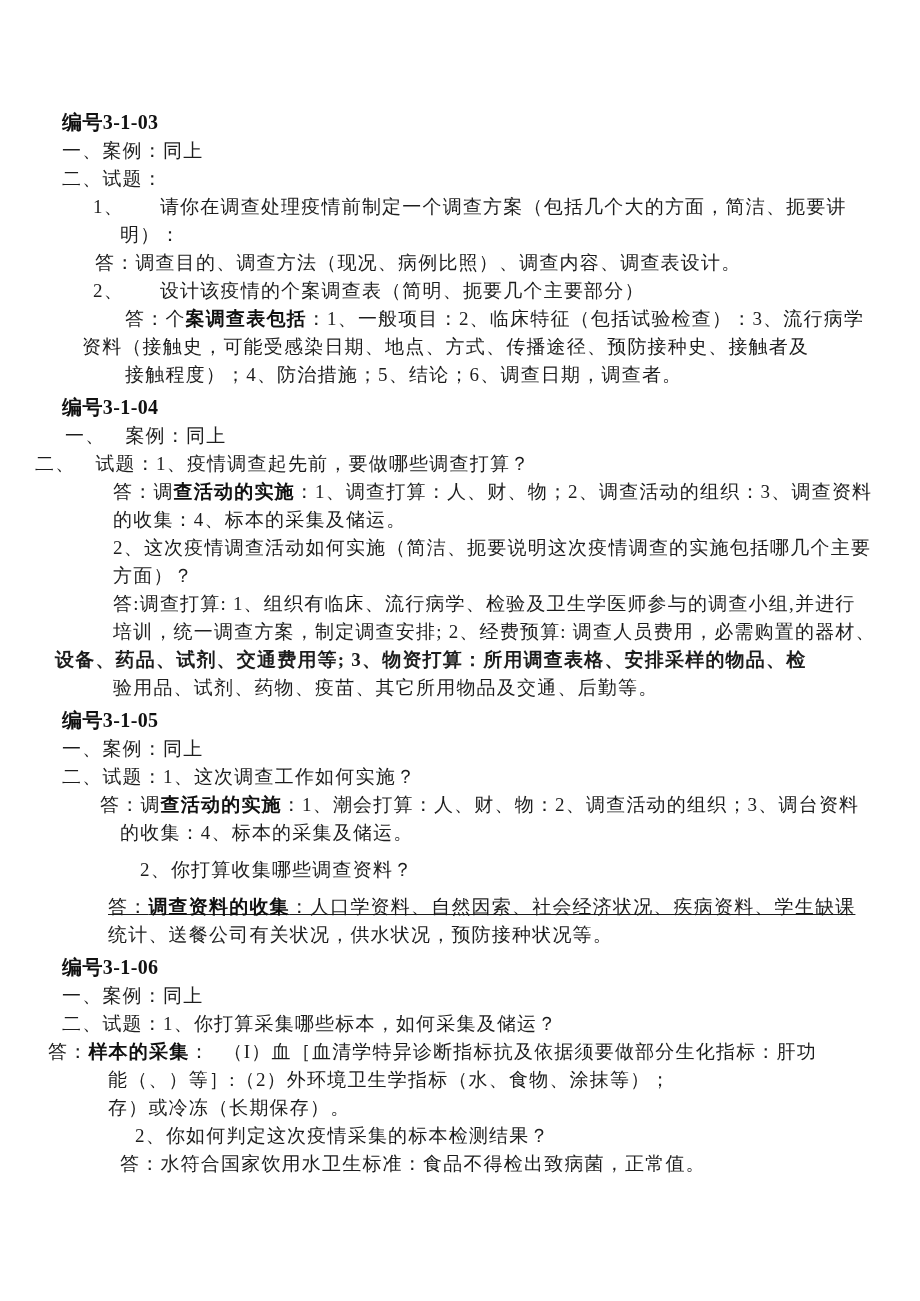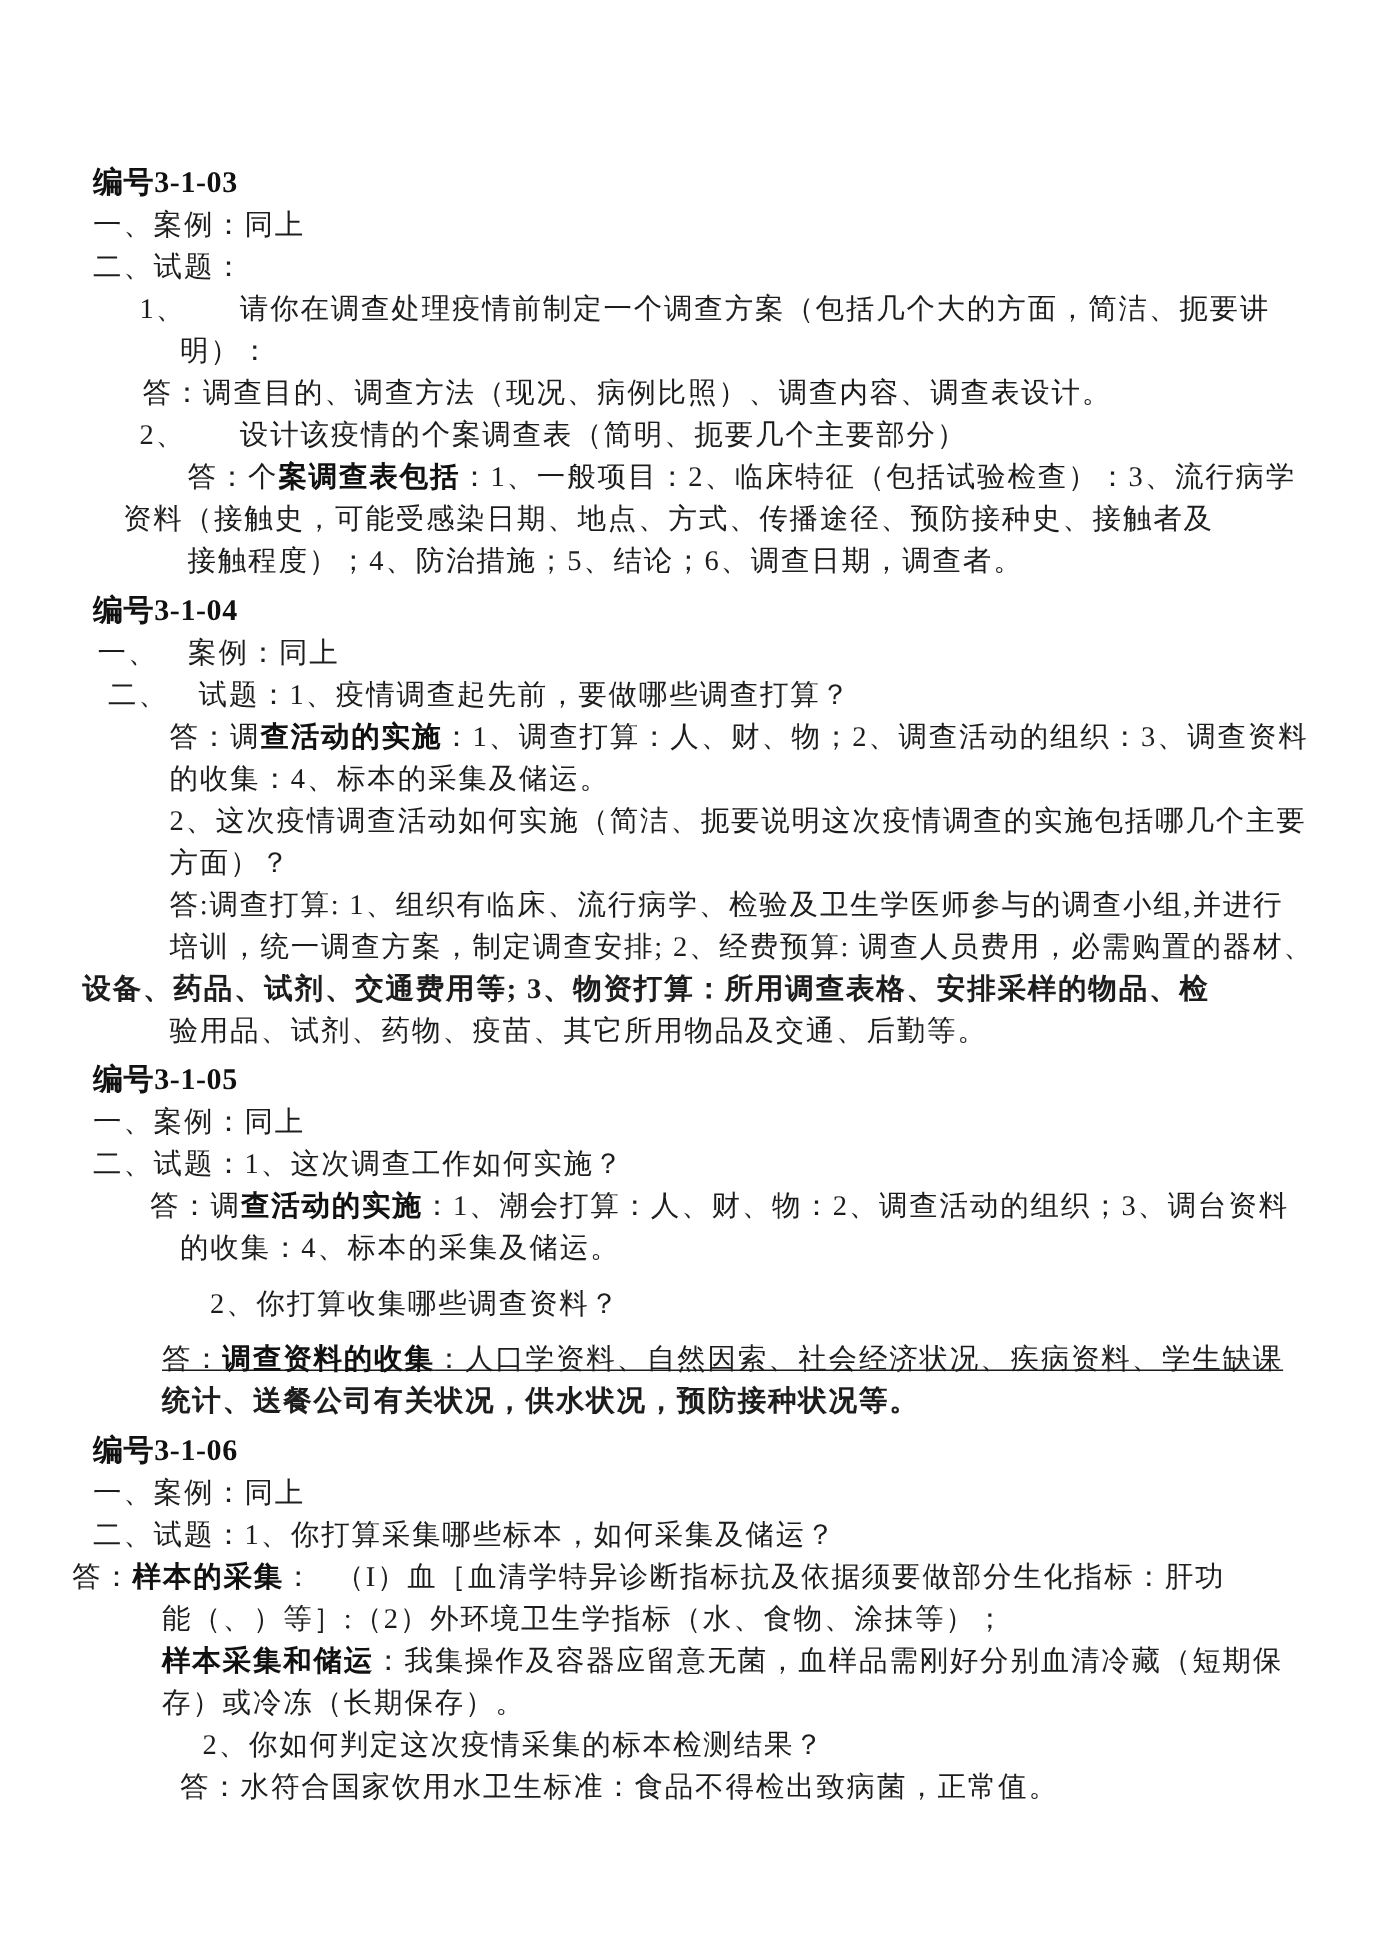--- a/index.html
+++ b/index.html
@@ -45,39 +45,38 @@
     <div class="line" style="margin-left: 62px;"><span>二、试题：</span></div>
     <div class="line" style="margin-left: 93px;"><span style="padding-right: 36px;">1、</span><span>请你在调查处理疫情前制定一个调查方案（包括几个大的方面，简洁、扼要讲</span></div>
     <div class="line" style="margin-left: 120px;"><span>明）：</span></div>
     <div class="line" style="margin-left: 95px;"><span>答：调查目的、调查方法（现况、病例比照）、调查内容、调查表设计。</span></div>
     <div class="line" style="margin-left: 93px;"><span style="padding-right: 36px;">2、</span><span>设计该疫情的个案调查表（简明、扼要几个主要部分）</span></div>
     <div class="line" style="margin-left: 125px;"><span>答：个</span><span class="b">案调查表包括</span><span>：1、一般项目：2、临床特征（包括试验检查）：3、流行病学</span></div>
     <div class="line" style="margin-left: 82px;"><span>资料（接触史，可能受感染日期、地点、方式、传播途径、预防接种史、接触者及</span></div>
     <div class="line" style="margin-left: 125px;"><span>接触程度）；4、防治措施；5、结论；6、调查日期，调查者。</span></div>
     <div class="line heading" style="margin-left: 62px; margin-top: 4px;"><span class="b">编号3-1-04</span></div>
     <div class="line" style="margin-left: 65px;"><span style="padding-right: 20px;">一、</span><span>案例：同上</span></div>
-    <div class="line" style="margin-left: 72px;"><span style="padding-right: 20px;">二、</span><span>试题：1、疫情调查起先前，要做哪些调查打算？</span></div>
+    <div class="line" style="margin-left: 35px;"><span style="padding-right: 20px;">二、</span><span>试题：1、疫情调查起先前，要做哪些调查打算？</span></div>
     <div class="line" style="margin-left: 113px;"><span>答：调</span><span class="b">查活动的实施</span><span>：1、调查打算：人、财、物；2、调查活动的组织：3、调查资料</span></div>
     <div class="line" style="margin-left: 113px;"><span>的收集：4、标本的采集及储运。</span></div>
     <div class="line" style="margin-left: 113px;"><span>2、这次疫情调查活动如何实施（简洁、扼要说明这次疫情调查的实施包括哪几个主要</span></div>
     <div class="line" style="margin-left: 113px;"><span>方面）？</span></div>
     <div class="line" style="margin-left: 113px;"><span>答:调查打算: 1、组织有临床、流行病学、检验及卫生学医师参与的调查小组,并进行</span></div>
     <div class="line" style="margin-left: 113px;"><span>培训，统一调查方案，制定调查安排; 2、经费预算: 调查人员费用，必需购置的器材、</span></div>
     <div class="line" style="margin-left: 55px; font-weight: bold;"><span>设备、药品、试剂、交通费用等; 3、物资打算：所用调查表格、安排采样的物品、检</span></div>
     <div class="line" style="margin-left: 113px;"><span>验用品、试剂、药物、疫苗、其它所用物品及交通、后勤等。</span></div>
     <div class="line heading" style="margin-left: 62px; margin-top: 4px;"><span class="b">编号3-1-05</span></div>
     <div class="line" style="margin-left: 62px;"><span>一、案例：同上</span></div>
     <div class="line" style="margin-left: 62px;"><span>二、试题：1、这次调查工作如何实施？</span></div>
     <div class="line" style="margin-left: 100px;"><span>答：调</span><span class="b">查活动的实施</span><span>：1、潮会打算：人、财、物：2、调查活动的组织；3、调台资料</span></div>
     <div class="line" style="margin-left: 120px;"><span>的收集：4、标本的采集及储运。</span></div>
     <div class="line" style="margin-left: 140px; margin-top: 9px;"><span>2、你打算收集哪些调查资料？</span></div>
     <div class="line" style="margin-left: 108px; margin-top: 9px; text-decoration: underline;"><span>答：</span><span class="b">调查资料的收集</span><span>：人口学资料、自然因索、社会经济状况、疾病资料、学生缺课</span></div>
-    <div class="line" style="margin-left: 108px; font-weight: bold;"><span>统计、送餐公司有关状况，供水状况，预防接种状况等。</span></div>
+    <div class="line" style="margin-left: 108px;"><span>统计、送餐公司有关状况，供水状况，预防接种状况等。</span></div>
     <div class="line heading" style="margin-left: 62px; margin-top: 4px;"><span class="b">编号3-1-06</span></div>
     <div class="line" style="margin-left: 62px;"><span>一、案例：同上</span></div>
     <div class="line" style="margin-left: 62px;"><span>二、试题：1、你打算采集哪些标本，如何采集及储运？</span></div>
     <div class="line" style="margin-left: 48px;"><span>答：</span><span class="b">样本的采集</span><span style="padding-right: 14px;">：</span><span>（I）血［血清学特异诊断指标抗及依据须要做部分生化指标：肝功</span></div>
     <div class="line" style="margin-left: 108px;"><span>能（、）等］:（2）外环境卫生学指标（水、食物、涂抹等）；</span></div>
-    <div class="line" style="margin-left: 108px;"><span class="b">样本采集和储运</span><span>：我集操作及容器应留意无菌，血样品需刚好分别血清冷藏（短期保</span></div>
     <div class="line" style="margin-left: 108px;"><span>存）或冷冻（长期保存）。</span></div>
     <div class="line" style="margin-left: 135px;"><span>2、你如何判定这次疫情采集的标本检测结果？</span></div>
     <div class="line" style="margin-left: 120px;"><span>答：水符合国家饮用水卫生标准：食品不得检出致病菌，正常值。</span></div>
   </div>
 
 </body></html>

